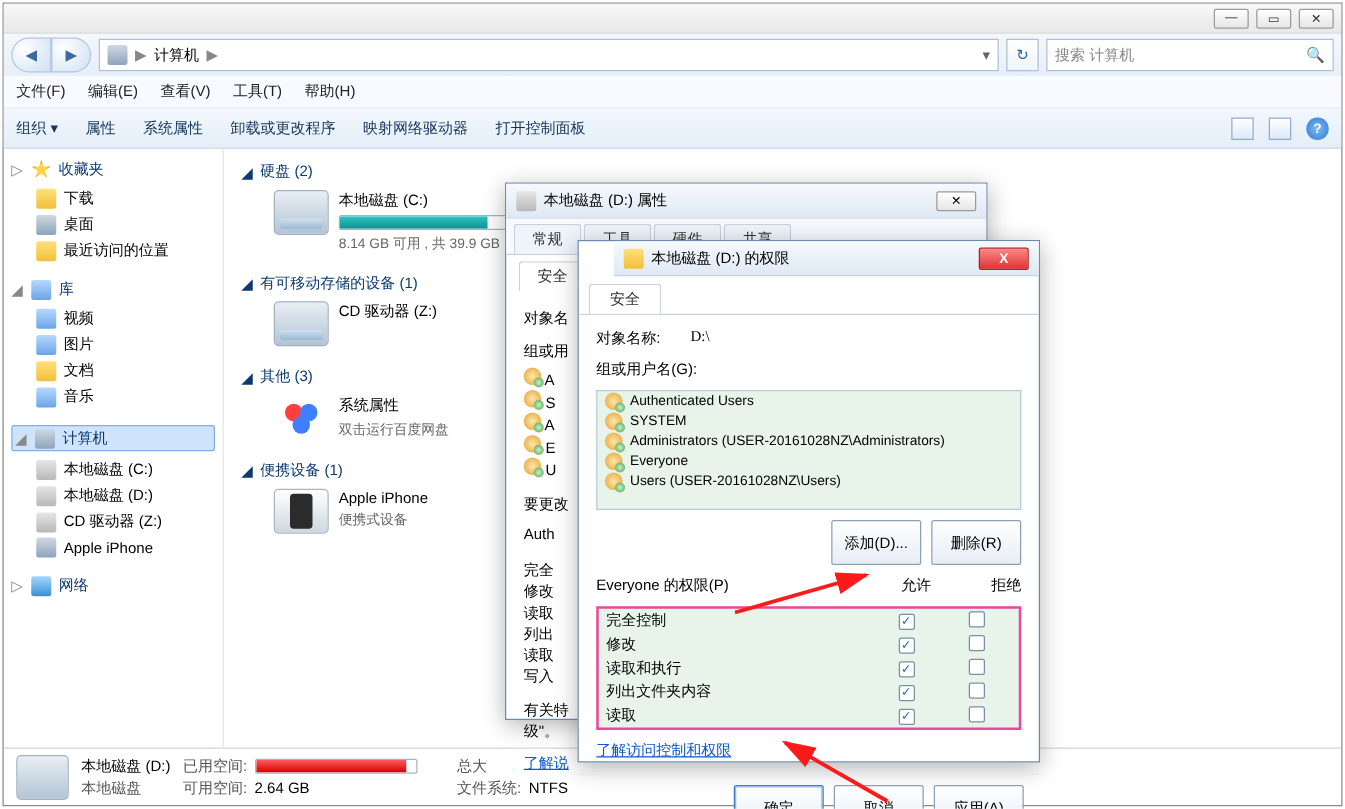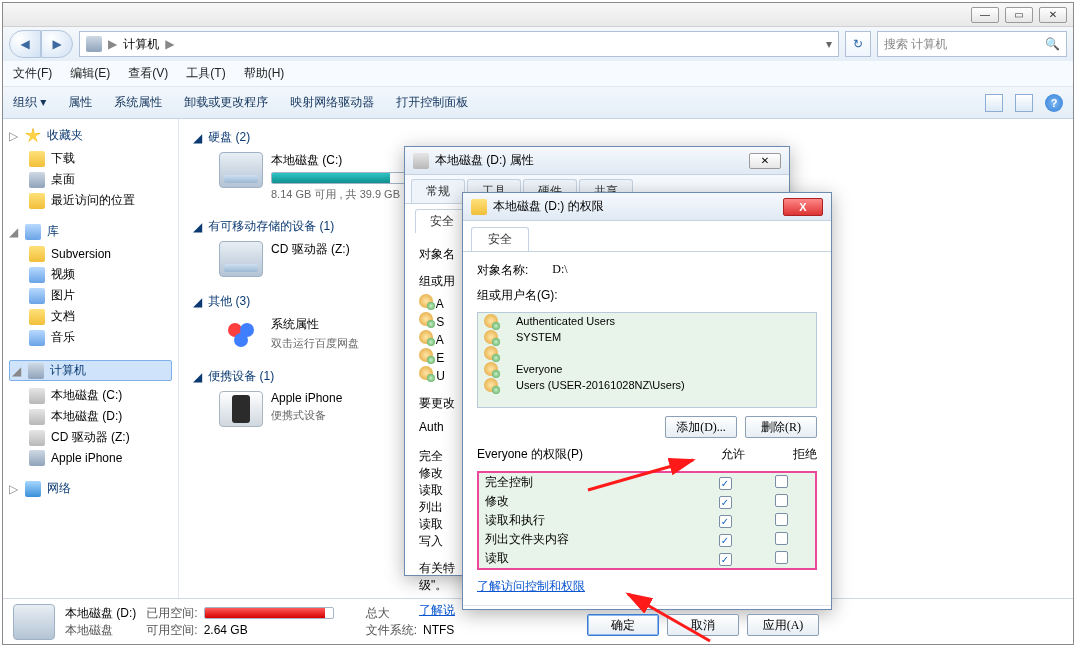--- a/index.html
+++ b/index.html
@@ -13,21 +13,21 @@
 
 
 .addrrow { height: 34px; display: flex; align-items: center; padding: 4px 6px; gap: 6px; background: linear-gradient(#f4f8fc,#e6eef7); }
 .navbtns { display: flex; gap: 0; }
 .navcb { width: 32px; height: 28px; border: 1px solid #b4c6de; border-radius: 14px 0 0 14px; background: radial-gradient(circle at 30% 30%, #fff, #cfe0f3); display:inline-flex; align-items:center; justify-content:center; color:#3c6aa0; }
 .navcb.right { border-radius: 0 14px 14px 0; }
 .addr { flex: 1; height: 26px; border: 1px solid #b0c0d6; background: #fff; display: flex; align-items: center; padding: 0 6px; gap: 6px; }
 .addr .crumb { color: #000; }
 .addr .sep { color: #888; }
 .addr-refresh { width: 26px; height: 26px; border: 1px solid #b0c0d6; background: linear-gradient(#fff,#eef5fc); display:inline-flex; align-items:center; justify-content:center; color:#2a66a8; }
-.search { width: 190px; height: 26px; border: 1px solid #b0c0d6; background: #fff; display: flex; align-items: center; padding: 0 6px; color: #888; }
+.search { width: 230px; height: 26px; border: 1px solid #b0c0d6; background: #fff; display: flex; align-items: center; padding: 0 6px; color: #888; }
 .search .sicon { margin-left: auto; color: #4c7fbd; }
 
 
 .menubar { height: 26px; display: flex; align-items: center; padding: 0 10px; gap: 18px; border-bottom: 1px solid #e0e6ef; background: #f7fbff; }
 .menuitem { color: #222; }
 
 
 .toolbar { height: 32px; display: flex; align-items: center; padding: 0 10px; gap: 22px; background: linear-gradient(#f2f7fc,#e4eef8); border-bottom: 1px solid #c5d4e6; }
 .tbbtn { color: #14345c; }
 .tb-right { margin-left: auto; display: flex; gap: 12px; align-items:center; }
@@ -79,32 +79,32 @@
 .dlg .dlgtitle .x { margin-left:auto; width:32px; height:16px; border:1px solid #9a9a9a; border-radius:2px; display:inline-flex; align-items:center; justify-content:center; background:linear-gradient(#fff,#e6e6e6); font-size:10px; }
 .dlg .tabs { display:flex; border-bottom:1px solid #c5d2e2; padding:4px 6px 0; gap:2px; background:#f6f9fd; }
 .dlg .tab { padding:3px 14px; border:1px solid #c5d2e2; border-bottom:none; background:#eef4fa; border-radius:3px 3px 0 0; color:#333; }
 .dlg .tab.active { background:#fff; position:relative; top:1px; }
 .dlgbody { padding:10px 14px; }
 
 #dlg-prop { left:404px; top:146px; width:386px; height:430px; }
 
 
 #dlg-perm { left:462px; top:192px; width:370px; height:418px; z-index:3; }
-#dlg-perm .dlgtitle { background:linear-gradient(#f6f9fd,#dfe9f4); }
+#dlg-perm .dlgtitle { background:linear-gradient(#f6f9fd,#dfe9f4);margin-left:28px; }
 #dlg-perm .xred { margin-left:auto; width:40px; height:18px; background:linear-gradient(#f88,#d33); color:#fff; border:1px solid #a22; border-radius:2px; display:inline-flex; align-items:center; justify-content:center; font-weight:bold; font-size:11px; }
 .permtabs { display:flex; padding:6px 8px 0; border-bottom:1px solid #c5d2e2; }
 .permtabs .tab { padding:3px 16px; border:1px solid #c5d2e2; border-bottom:none; background:#fff; border-radius:3px 3px 0 0; }
 .permbody { padding:10px 14px; display:flex; flex-direction:column; gap:8px; }
 .objrow { display:flex; gap:24px; }
 .ulist { border:1px solid #b8cada; background:#e8f4ea; height:96px; overflow:auto; }
-.ulist .urow { display:flex; align-items:center; gap:18px; padding:1px 6px; font-family:Tahoma,monospace; font-size:11px; }
+.ulist .urow { display:flex; align-items:center; gap:6px; padding:1px 6px; font-family:Tahoma,monospace; font-size:11px; }
 .uicon { width:14px; height:14px; display:inline-block; background:radial-gradient(#ffe6a8,#e0a030); border-radius:50%; position:relative; }
 .uicon::after { content:""; position:absolute; right:-2px; bottom:-2px; width:8px; height:8px; background:radial-gradient(#c8f0c8,#4aa04a); border-radius:50%; }
 .btnrow { display:flex; justify-content:flex-end; gap:8px; }
-.wbtn { min-width:72px; height:22px; border:1px solid #8b9fb6; background:linear-gradient(#fff,#e6edf4); border-radius:2px; padding:0 8px; display:inline-flex; align-items:center; justify-content:center; color:#000;font-family:Liberation Serif, serif; }
+.wbtn { min-width:72px; height:36px; border:1px solid #8b9fb6; background:linear-gradient(#fff,#e6edf4); border-radius:2px; padding:0 8px; display:inline-flex; align-items:center; justify-content:center; color:#000; }
 .wbtn.primary { border:1px solid #3c7cd0; box-shadow:0 0 0 1px #8cb8ee inset;text-align:center; }
 .permhdr { display:flex; }
 .permhdr .c1 { flex:1; } .permhdr .c2 { width:56px; text-align:center; } .permhdr .c3 { width:56px; text-align:right; }
 .plist { border:2px solid #ec4899; background:#e8f4ea; }
 .prow { display:flex; align-items:center; padding:1px 6px; }
 .prow .pl { flex:1; font-size:12px; }
 .prow .pc { width:56px; text-align:center; }
 .cb { width:13px; height:13px; border:1px solid #7a8fa6; background:#fff; display:inline-flex; align-items:center; justify-content:center; font-size:10px; color:#1464c0; border-radius:2px; }
 .cb.chk::before { content:"✓"; }
 .link { color:#0b57d0; text-decoration:underline; }
@@ -189,24 +189,20 @@
             <span>最近访问的位置</span>
           </div>
       </div>
       <div class="navgrp">
         <div class="navhdr">
             <span class="tri">◢</span>
             <span class="navicon i-lib"></span>
             <span>库</span>
           </div>
         <div class="navitem">
-            <span class="navicon i-folder"></span>
-            <span>Subversion</span>
-          </div>
-        <div class="navitem">
             <span class="navicon i-lib"></span>
             <span>视频</span>
           </div>
         <div class="navitem">
             <span class="navicon i-lib"></span>
             <span>图片</span>
           </div>
         <div class="navitem">
             <span class="navicon i-folder"></span>
             <span>文档</span>
@@ -400,20 +396,21 @@
       <div class="urow">
           <span class="uicon"></span>
           <span>Authenticated Users</span>
         </div>
       <div class="urow">
           <span class="uicon"></span>
           <span>SYSTEM</span>
         </div>
       <div class="urow">
           <span class="uicon"></span>
+          <span>Administrators (USER-20161028NZ\Administrators)</span>
         </div>
       <div class="urow">
           <span class="uicon"></span>
           <span>Everyone</span>
         </div>
       <div class="urow">
           <span class="uicon"></span>
           <span>Users (USER-20161028NZ\Users)</span>
         </div>
     </div>

